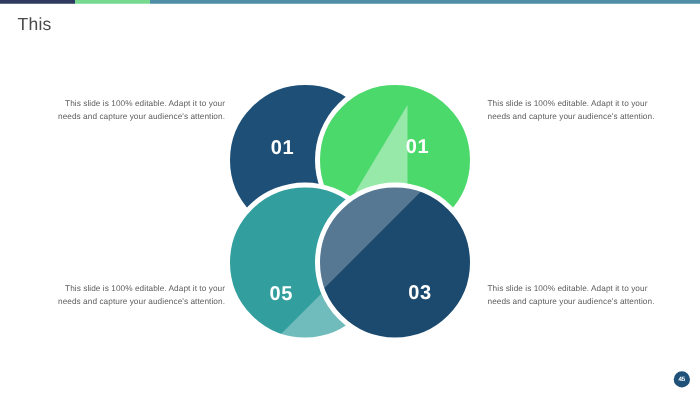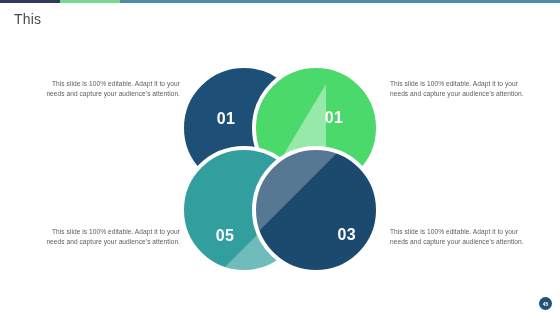--- a/index.html
+++ b/index.html
@@ -72,21 +72,21 @@
     color: #ffffff;
     font-size: 16px;
     font-weight: 700;
     letter-spacing: 0.4px;
     line-height: 16px;
     text-align: center;
     width: 40px;
   }
   .num.n1 { left: 206px; top: 111px; }
   .num.n2 { left: 314px; top: 110px; }
-  .num.n3 { left: 316px; top: 227px; text-align: right; }
+  .num.n3 { left: 316px; top: 227px; }
   .num.n4 { left: 205px; top: 228px; }
 
   
   .page-badge {
     position: absolute;
     right: 8px;
     bottom: 5px;
     width: 13px;
     height: 13px;
     border-radius: 50%;

